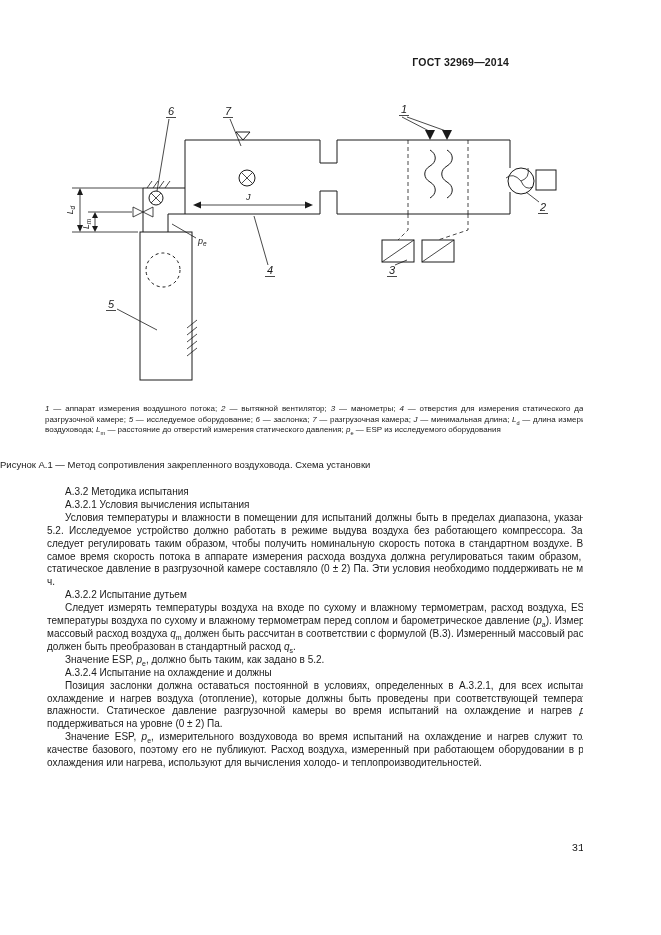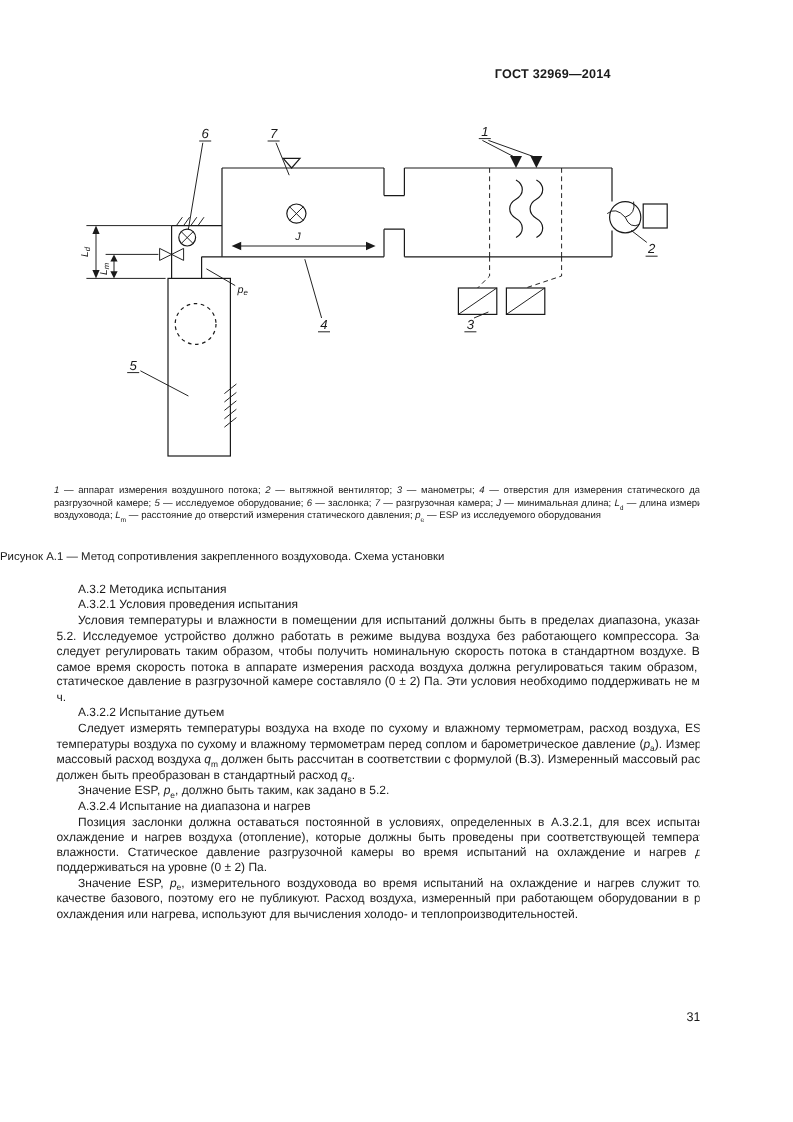--- a/index.html
+++ b/index.html
@@ -9,21 +9,21 @@
   .diagram{position:absolute;top:90px;left:0;}
   .caption{position:absolute;top:404px;left:45px;width:573px;font-size:8px;line-height:10.5px;
            text-align:justify;}
   .caption i{font-style:italic;}
   .fig-title{position:absolute;top:459px;left:0;width:661px;text-align:left;font-size:9.5px;}
   .body-text{position:absolute;top:486px;left:47px;width:567px;font-size:10px;line-height:12.9px;}
   .para{margin:0;text-indent:18px;text-align:justify;}
   .para.bold{font-weight:normal;}
   .para.note{font-size:9.3px;}
   sub{font-size:70%;line-height:0;}
-  .page-number{position:absolute;top:842px;left:566px;width:24px;font-size:10.5px;text-align:center;}
+  .page-number{position:absolute;top:842px;left:566px;width:24px;font-size:10.5px;text-align:center;font-family:Liberation Mono, monospace;}
   
   .st{stroke:#1a1a1a;stroke-width:1;fill:none;}
   .thin{stroke-width:0.8;}
   .fl{fill:#1a1a1a;stroke:none;}
   .open-tri{fill:#ffffff;stroke:#1a1a1a;stroke-width:1;}
   .dash2{stroke-dasharray:3 3;}
   .dashv{stroke-dasharray:4 3;}
   svg text{fill:#1a1a1a;}
   .callout{font:italic 11px "Liberation Sans",sans-serif;}
   .svgvar{font:italic 9px "Liberation Sans",sans-serif;}
@@ -169,25 +169,25 @@
       <line class="st thin" x1="117" y1="219" x2="157" y2="240"></line>
     </g>
   </svg>
 
   <div class="caption"><i>1</i> — аппарат измерения воздушного потока; <i>2</i> — вытяжной вентилятор; <i>3</i> — манометры; <i>4</i> — отверстия для измерения статического давления в разгрузочной камере; <i>5</i> — исследуемое оборудование; <i>6</i> — заслонка; <i>7</i> — разгрузочная камера; <i>J</i> — минимальная длина; <i>L</i><sub>d</sub> — длина измерительного воздуховода; <i>L</i><sub>m</sub> — расстояние до отверстий измерения статического давления; <i>p</i><sub>e</sub> — ESP из исследуемого оборудования</div>
 
   <div class="fig-title">Рисунок А.1 — Метод сопротивления закрепленного воздуховода. Схема установки</div>
 
   <div class="body-text">
       <p class="para bold">А.3.2 Методика испытания</p>
-      <p class="para plain">А.3.2.1 Условия проведения испытания</p>
+      <p class="para plain">А.3.2.1 Условия вычисления испытания</p>
       <p class="para plain">Условия температуры и влажности в помещении для испытаний должны быть в пределах диапазона, указанного в 5.2. Исследуемое устройство должно работать в режиме выдува воздуха без работающего компрессора. Заслонку следует регулировать таким образом, чтобы получить номинальную скорость потока в стандартном воздухе. В то же самое время скорость потока в аппарате измерения расхода воздуха должна регулироваться таким образом, чтобы статическое давление в разгрузочной камере составляло (0 ± 2) Па. Эти условия необходимо поддерживать не менее 1 ч.</p>
       <p class="para plain">А.3.2.2 Испытание дутьем</p>
       <p class="para plain">Следует измерять температуры воздуха на входе по сухому и влажному термометрам, расход воздуха, ESP (<i>p</i><sub>e</sub>), температуры воздуха по сухому и влажному термометрам перед соплом и барометрическое давление (<i>p</i><sub>a</sub>). Измеренный массовый расход воздуха <i>q</i><sub>m</sub> должен быть рассчитан в соответствии с формулой (В.3). Измеренный массовый расход <i>q</i><sub>m</sub> должен быть преобразован в стандартный расход <i>q</i><sub>s</sub>.</p>
       <p class="para plain">Значение ESP, <i>p</i><sub>e</sub>, должно быть таким, как задано в 5.2.</p>
-      <p class="para plain">А.3.2.4 Испытание на диапазона и нагрев</p>
+      <p class="para plain">А.3.2.4 Испытание на охлаждение и должны</p>
       <p class="para plain">Позиция заслонки должна оставаться постоянной в условиях, определенных в А.3.2.1, для всех испытаний на охлаждение и нагрев воздуха (отопление), которые должны быть проведены при соответствующей температуре и влажности. Статическое давление разгрузочной камеры во время испытаний на охлаждение и нагрев должно поддерживаться на уровне (0 ± 2) Па.</p>
       <p class="para plain">Значение ESP, <i>p</i><sub>e</sub>, измерительного воздуховода во время испытаний на охлаждение и нагрев служит только в качестве базового, поэтому его не публикуют. Расход воздуха, измеренный при работающем оборудовании в режиме охлаждения или нагрева, используют для вычисления холодо- и теплопроизводительностей.</p>
     </div>
 
   <div class="page-number">31</div>
 
 </div>
 
 </body></html>

